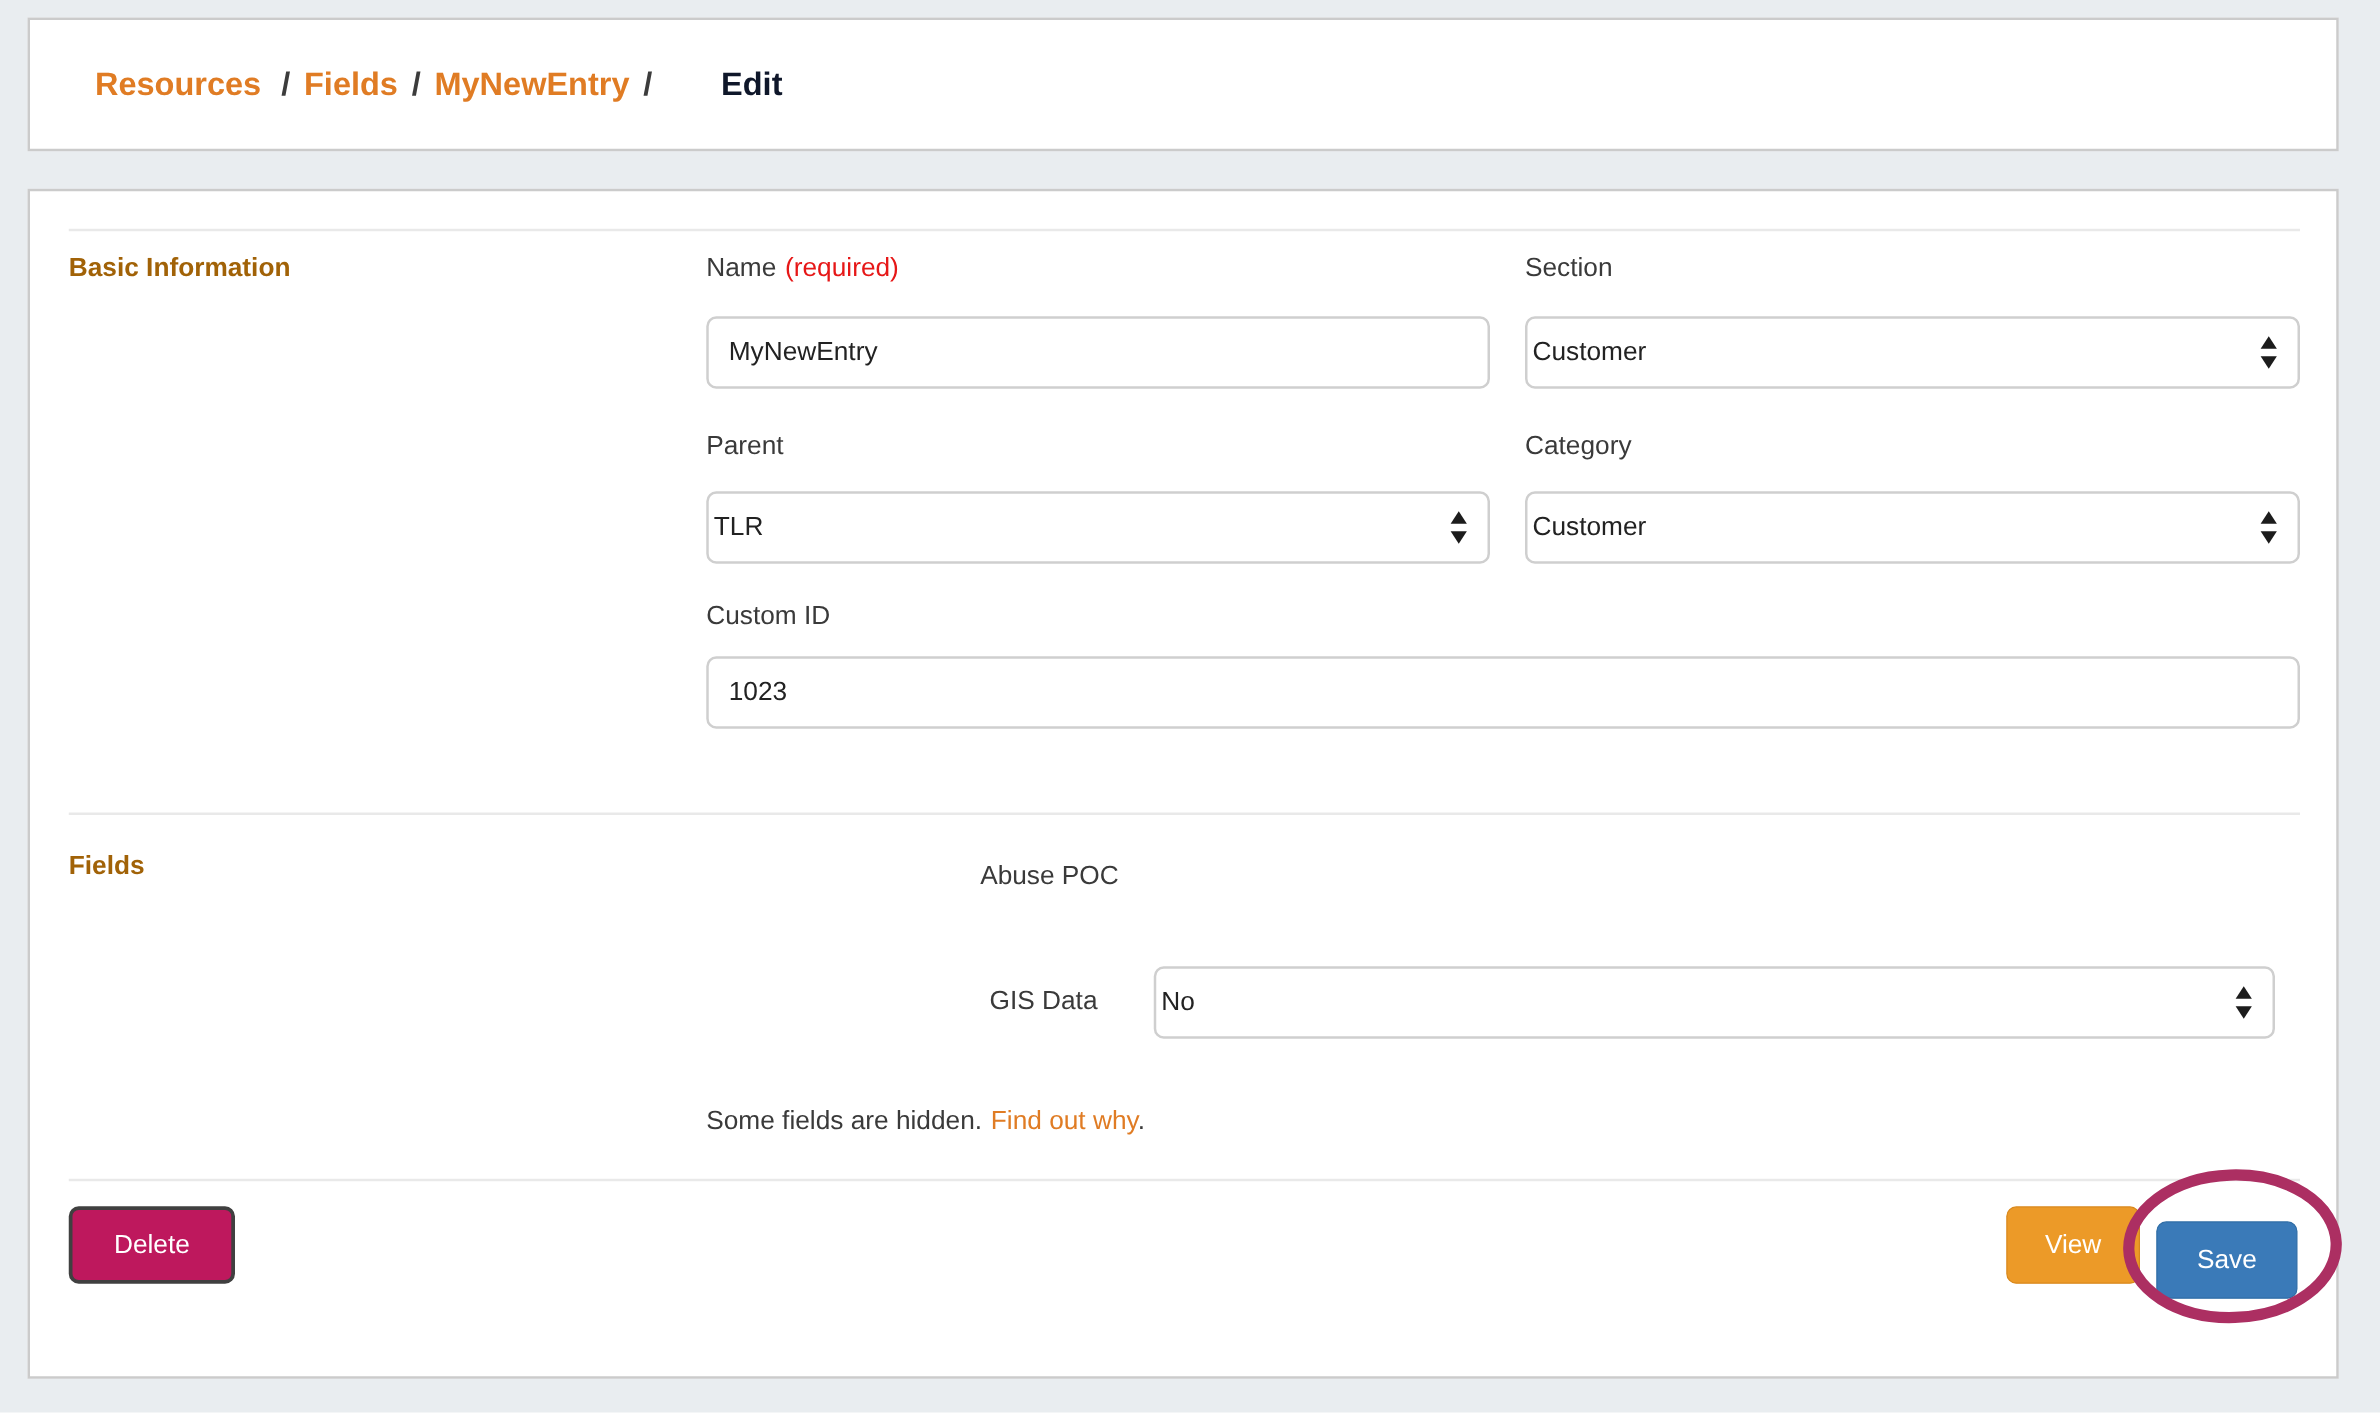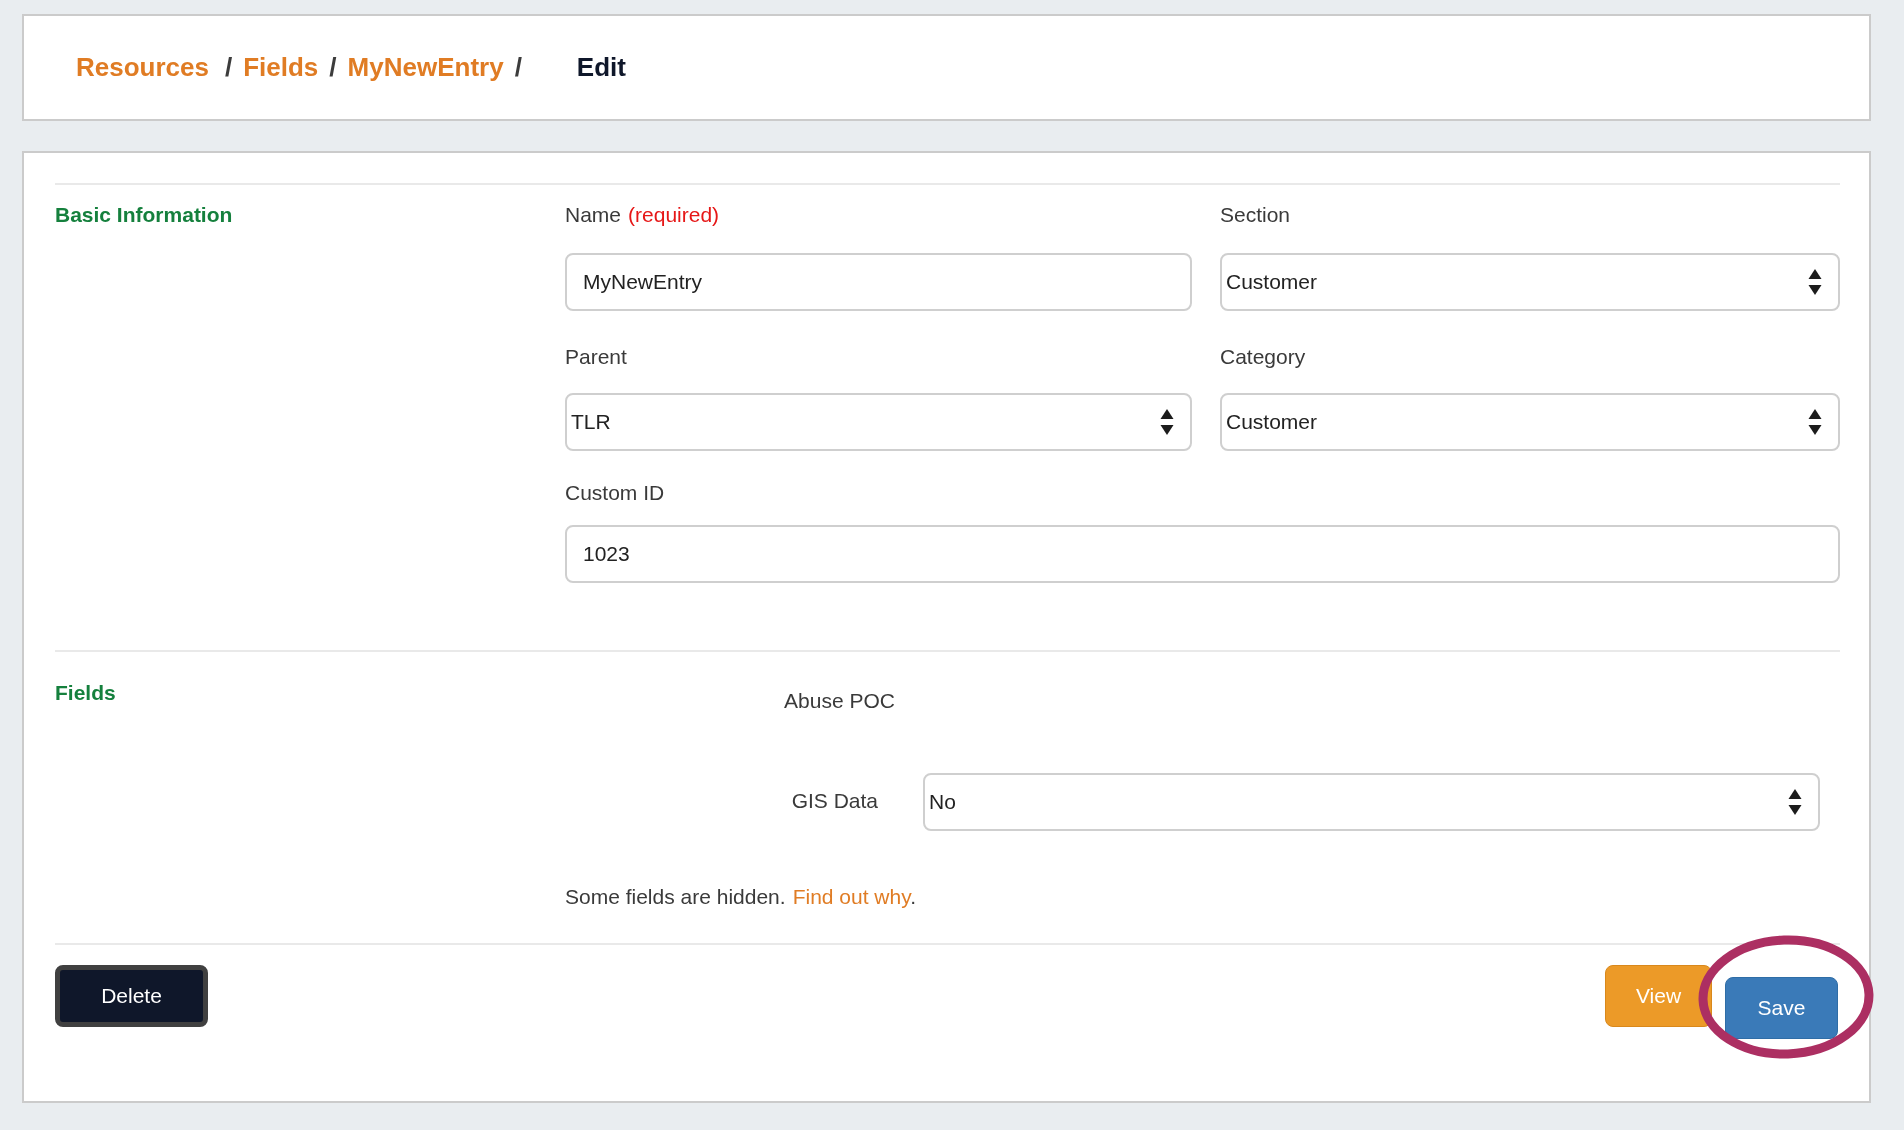--- a/index.html
+++ b/index.html
@@ -25,21 +25,21 @@
   .crumb-sep { color:#3c3c3c; margin:0 11px; }
   .crumb-sep.first { margin-left:16px; }
   .crumb-current { color:#0f172a;margin-left:44px; }
   
   .main-panel { left:22px; top:151px; width:1849px; height:952px; }
   .divider { position:absolute; height:0; border-top:2px solid #e9e9e9; }
   .divider-top     { left:31px; top:30px;  width:1785px; }
   .divider-fields  { left:31px; top:497px; width:1785px; }
   .divider-actions { left:31px; top:790px; width:1785px; }
 
-  .heading { position:absolute; font-size:21px; font-weight:bold; color:#15803d; }
+  .heading { position:absolute; font-size:21px; font-weight:bold; color:#a16207; }
   .basic-heading  { left:31px; top:50px; }
   .fields-heading { left:31px; top:528px; }
 
   .field-label { position:absolute; font-size:21px; color:#3a3a3a; }
   .required { color:#e61717; margin-left:7px; }
   .label-name     { left:541px;  top:50px; }
   .label-section  { left:1196px; top:50px; }
   .label-parent   { left:541px;  top:192px; }
   .label-category { left:1196px; top:192px; }
   .label-customid { left:541px;  top:328px; }
@@ -71,21 +71,21 @@
   .sel-arrows { position:absolute; right:15px; top:50%; transform:translateY(-50%); display:block; }
 
   .hidden-note { position:absolute; left:541px; top:732px; font-size:21px; color:#3a3a3a; }
   .hidden-note .note-link { color:#e07c24; cursor:pointer; margin-left:7px; }
 
   .btn {
     position:absolute; height:62px; top:812px;
     border-radius:8px; font-family:inherit; font-size:21px; color:#fff;
     display:flex; align-items:center; justify-content:center; cursor:pointer;
   }
-  .btn-delete { left:31px;   width:153px; background:#0f172a; border:5px solid #404040; }
+  .btn-delete { left:31px;   width:133px; background:#be185d; border:3px solid #404040; }
   .btn-view   { left:1581px; width:107px; background:#ec9a28; border:1px solid #d9881c; }
   .btn-save   { left:1701px; width:113px; background:#3a7ab8; border:1px solid #2f6da6;margin-top:12px; }
 
   .annotation-svg { position:absolute; left:1672px; top:778px; pointer-events:none; }
 </style>
 </head>
 <body>
 
 <div class="panel breadcrumb-panel">
   <nav class="crumbs">

